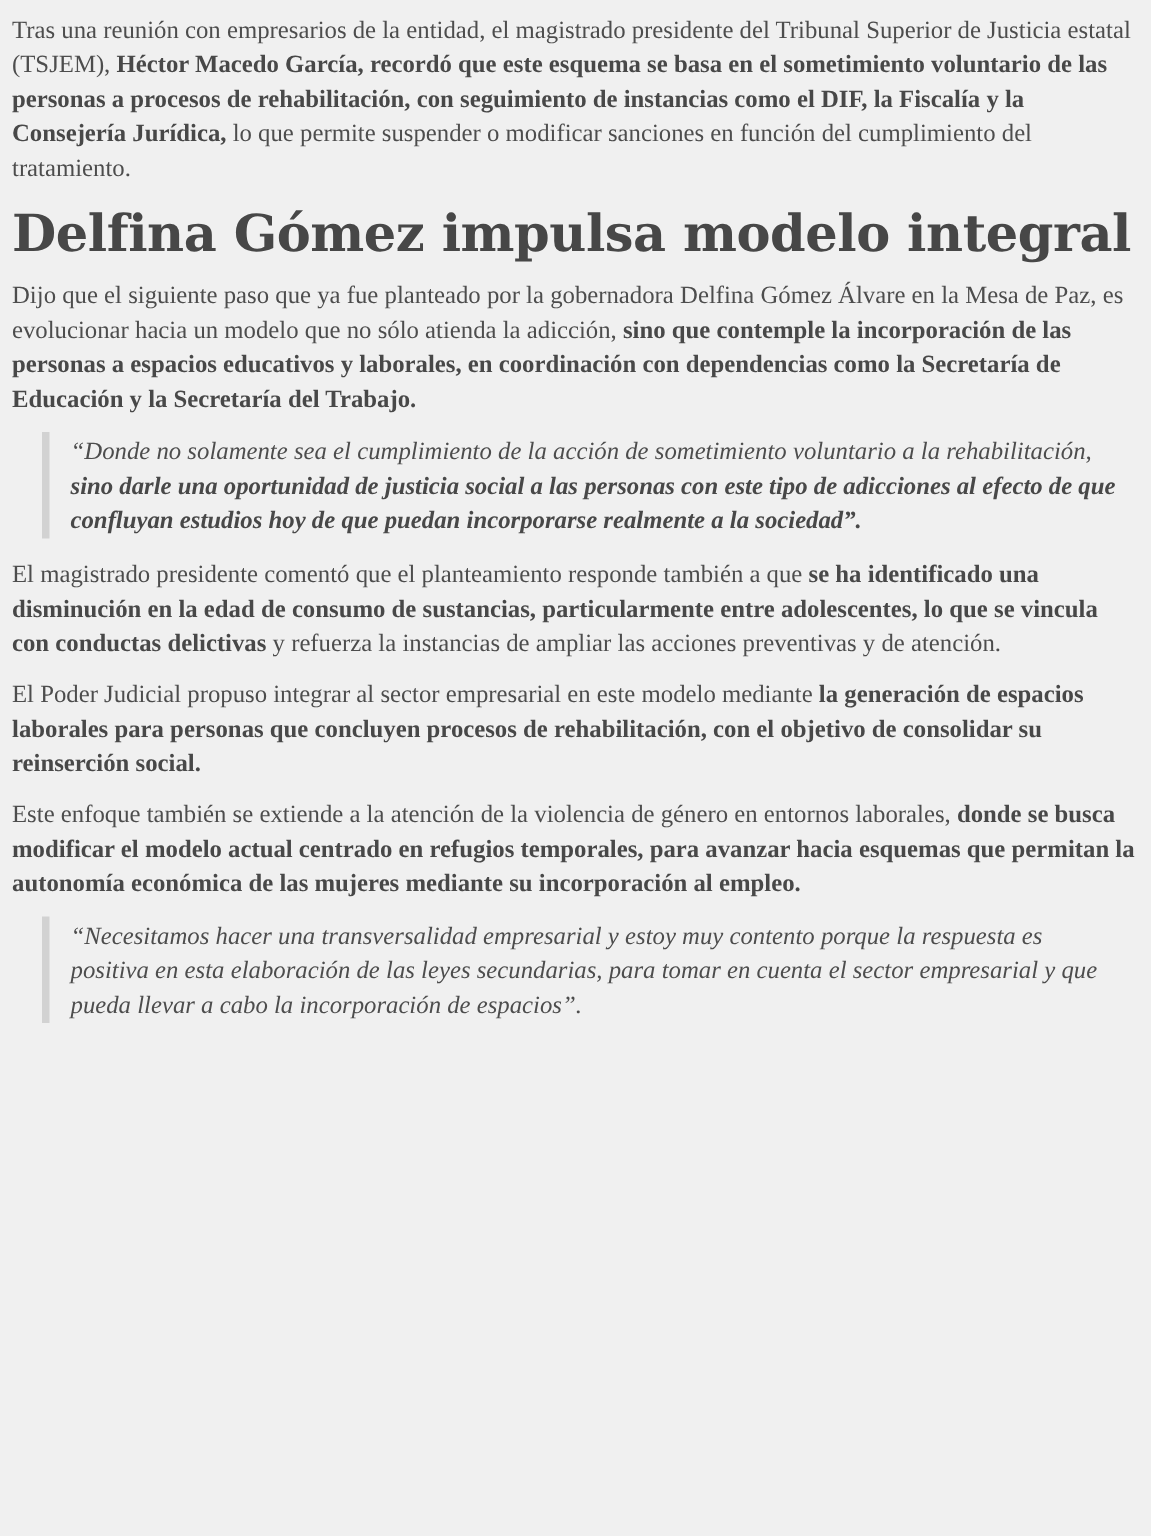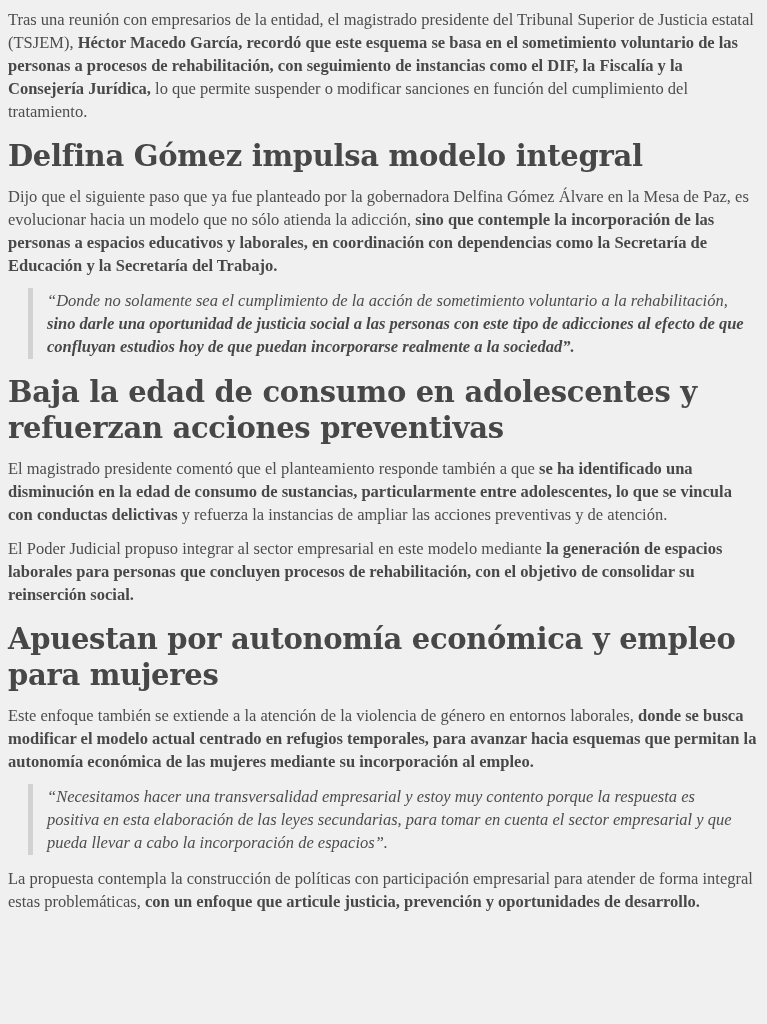--- a/index.html
+++ b/index.html
@@ -21,21 +21,21 @@
   }
   .article p {
     margin: 0 0 11px 0;
   }
   .article strong {
     font-weight: bold;
     color: #484848;
   }
   .article h2 {
     font-family: "DejaVu Serif", serif;
-    font-size: 29px;
+    font-size: 34px;
     line-height: 36px;
     font-weight: bold;
     color: #474747;
     margin: 15px 0 11px 0;
     letter-spacing: -0.3px;
   }
   .article blockquote {
     margin: 0 0 12px 20px;
     padding: 1px 10px 1px 14px;
     border-left: 5px solid #d2d2d2;
@@ -53,30 +53,27 @@
   <p><span>Tras una reunión con empresarios de la entidad, el magistrado presidente del Tribunal Superior de Justicia estatal (TSJEM), </span><strong>Héctor Macedo García, recordó que este esquema se basa en el sometimiento voluntario de las personas a procesos de rehabilitación, con seguimiento de instancias como el DIF, la Fiscalía y la Consejería Jurídica,</strong><span> lo que permite suspender o modificar sanciones en función del cumplimiento del tratamiento.</span></p>
 
   <h2>Delfina Gómez impulsa modelo integral</h2>
 
   <p><span>Dijo que el siguiente paso que ya fue planteado por la gobernadora Delfina Gómez Álvare en la Mesa de Paz, es evolucionar hacia un modelo que no sólo atienda la adicción, </span><strong>sino que contemple la incorporación de las personas a espacios educativos y laborales, en coordinación con dependencias como la Secretaría de Educación y la Secretaría del Trabajo.</strong></p>
 
   <blockquote>
     <p><span>“Donde no solamente sea el cumplimiento de la acción de sometimiento voluntario a la rehabilitación, </span><strong>sino darle una oportunidad de justicia social a las personas con este tipo de adicciones al efecto de que confluyan estudios hoy de que puedan incorporarse realmente a la sociedad”.</strong></p>
   </blockquote>
 
-  <h2>Baja la edad de consumo en adolescentes y refuerzan acciones preventivas</h2>
 
   <p><span>El magistrado presidente comentó que el planteamiento responde también a que </span><strong>se ha identificado una disminución en la edad de consumo de sustancias, particularmente entre adolescentes, lo que se vincula con conductas delictivas</strong><span> y refuerza la instancias de ampliar las acciones preventivas y de atención.</span></p>
 
 
   <p><span>El Poder Judicial propuso integrar al sector empresarial en este modelo mediante </span><strong>la generación de espacios laborales para personas que concluyen procesos de rehabilitación, con el objetivo de consolidar su reinserción social.</strong></p>
 
-  <h2>Apuestan por autonomía económica y empleo para mujeres</h2>
 
   <p><span>Este enfoque también se extiende a la atención de la violencia de género en entornos laborales, </span><strong>donde se busca modificar el modelo actual centrado en refugios temporales, para avanzar hacia esquemas que permitan la autonomía económica de las mujeres mediante su incorporación al empleo.</strong></p>
 
   <blockquote>
     <p><span>“Necesitamos hacer una transversalidad empresarial y estoy muy contento porque la respuesta es positiva en esta elaboración de las leyes secundarias, para tomar en cuenta el sector empresarial y que pueda llevar a cabo la incorporación de espacios”.</span></p>
   </blockquote>
 
-  <p><span>La propuesta contempla la construcción de políticas con participación empresarial para atender de forma integral estas problemáticas, </span><strong>con un enfoque que articule justicia, prevención y oportunidades de desarrollo.</strong></p>
 
 </div>
 
 </body></html>

